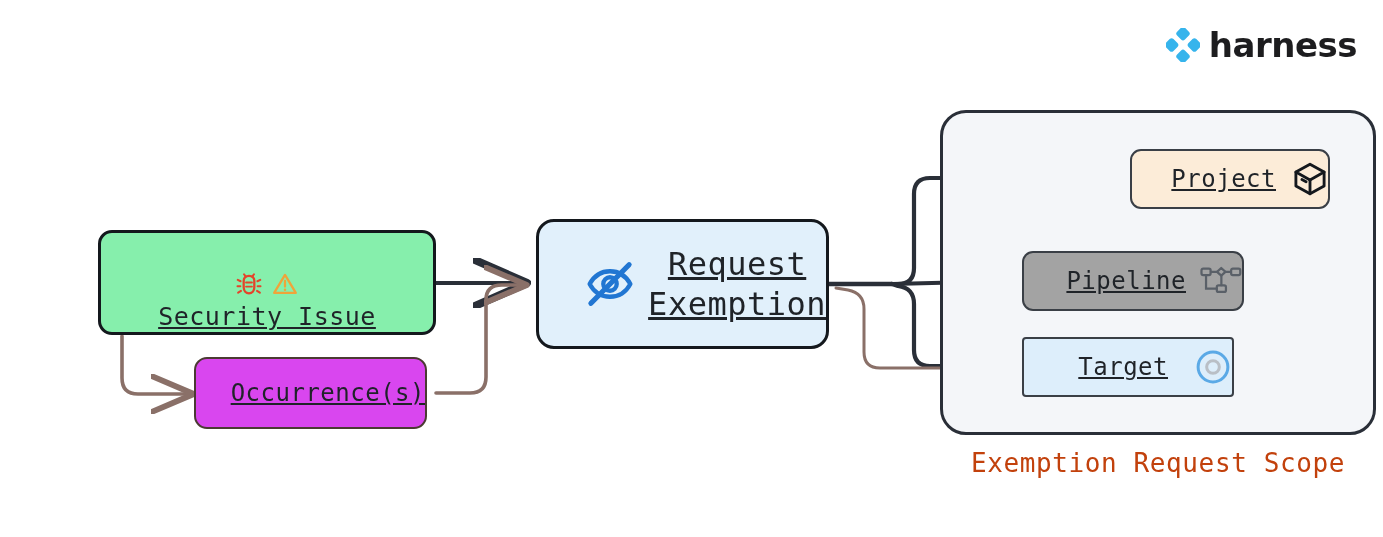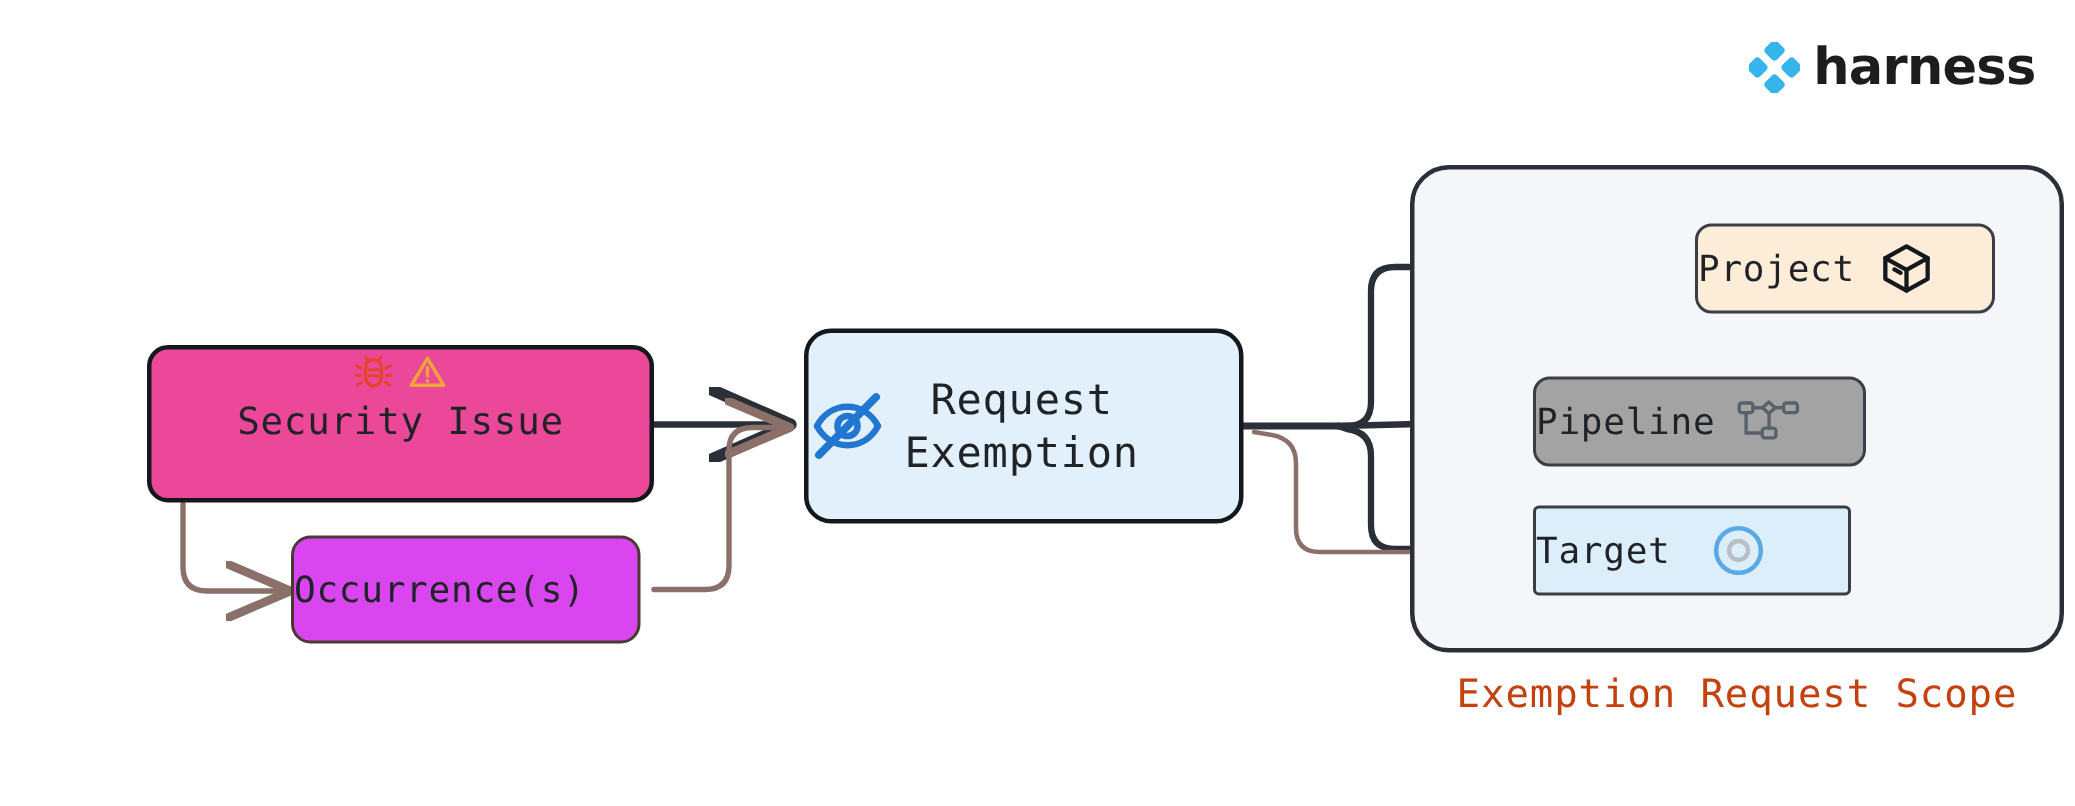--- a/index.html
+++ b/index.html
@@ -47,36 +47,37 @@
     letter-spacing: -0.5px;
     line-height: 1;
   }
 
   
   .node {
     position: absolute;
     box-sizing: border-box;
     display: flex;
     align-items: center;
-    justify-content: flex-start;
+    justify-content: flex-end;
     border-radius: 14px;
     border: 3px solid #14181d;
     color: #1f2328;
     font-size: 25px;
     letter-spacing: 0.5px;
     text-align: center;
     line-height: 1.25;
+    text-decoration: underline;
   }
   .node .label { white-space: pre-line; }
 
   
   #node-security {
     left: 62px; top: 230px;
     width: 338px; height: 105px;
-    background: #ec4899;
+    background: #86efac;
     border-color: #14181d;
     flex-direction: column;
     gap: 2px;
   }
   #node-security .icons {
     display: flex; align-items: center; gap: 10px;
     height: 30px;
   }
 
   
@@ -90,21 +91,21 @@
   }
 
   
   #node-request {
     left: 500px; top: 219px;
     width: 293px; height: 130px;
     background: #e1f0fb;
     border-color: #14181d;
     border-radius: 18px;
     gap: 12px;
-    font-size: 28px;
+    font-size: 32px;
   }
 
   
   #scope-container {
     position: absolute;
     left: 904px; top: 110px;
     width: 436px; height: 325px;
     box-sizing: border-box;
     background: #f4f6f9;
     border: 3px solid #2a2f38;

